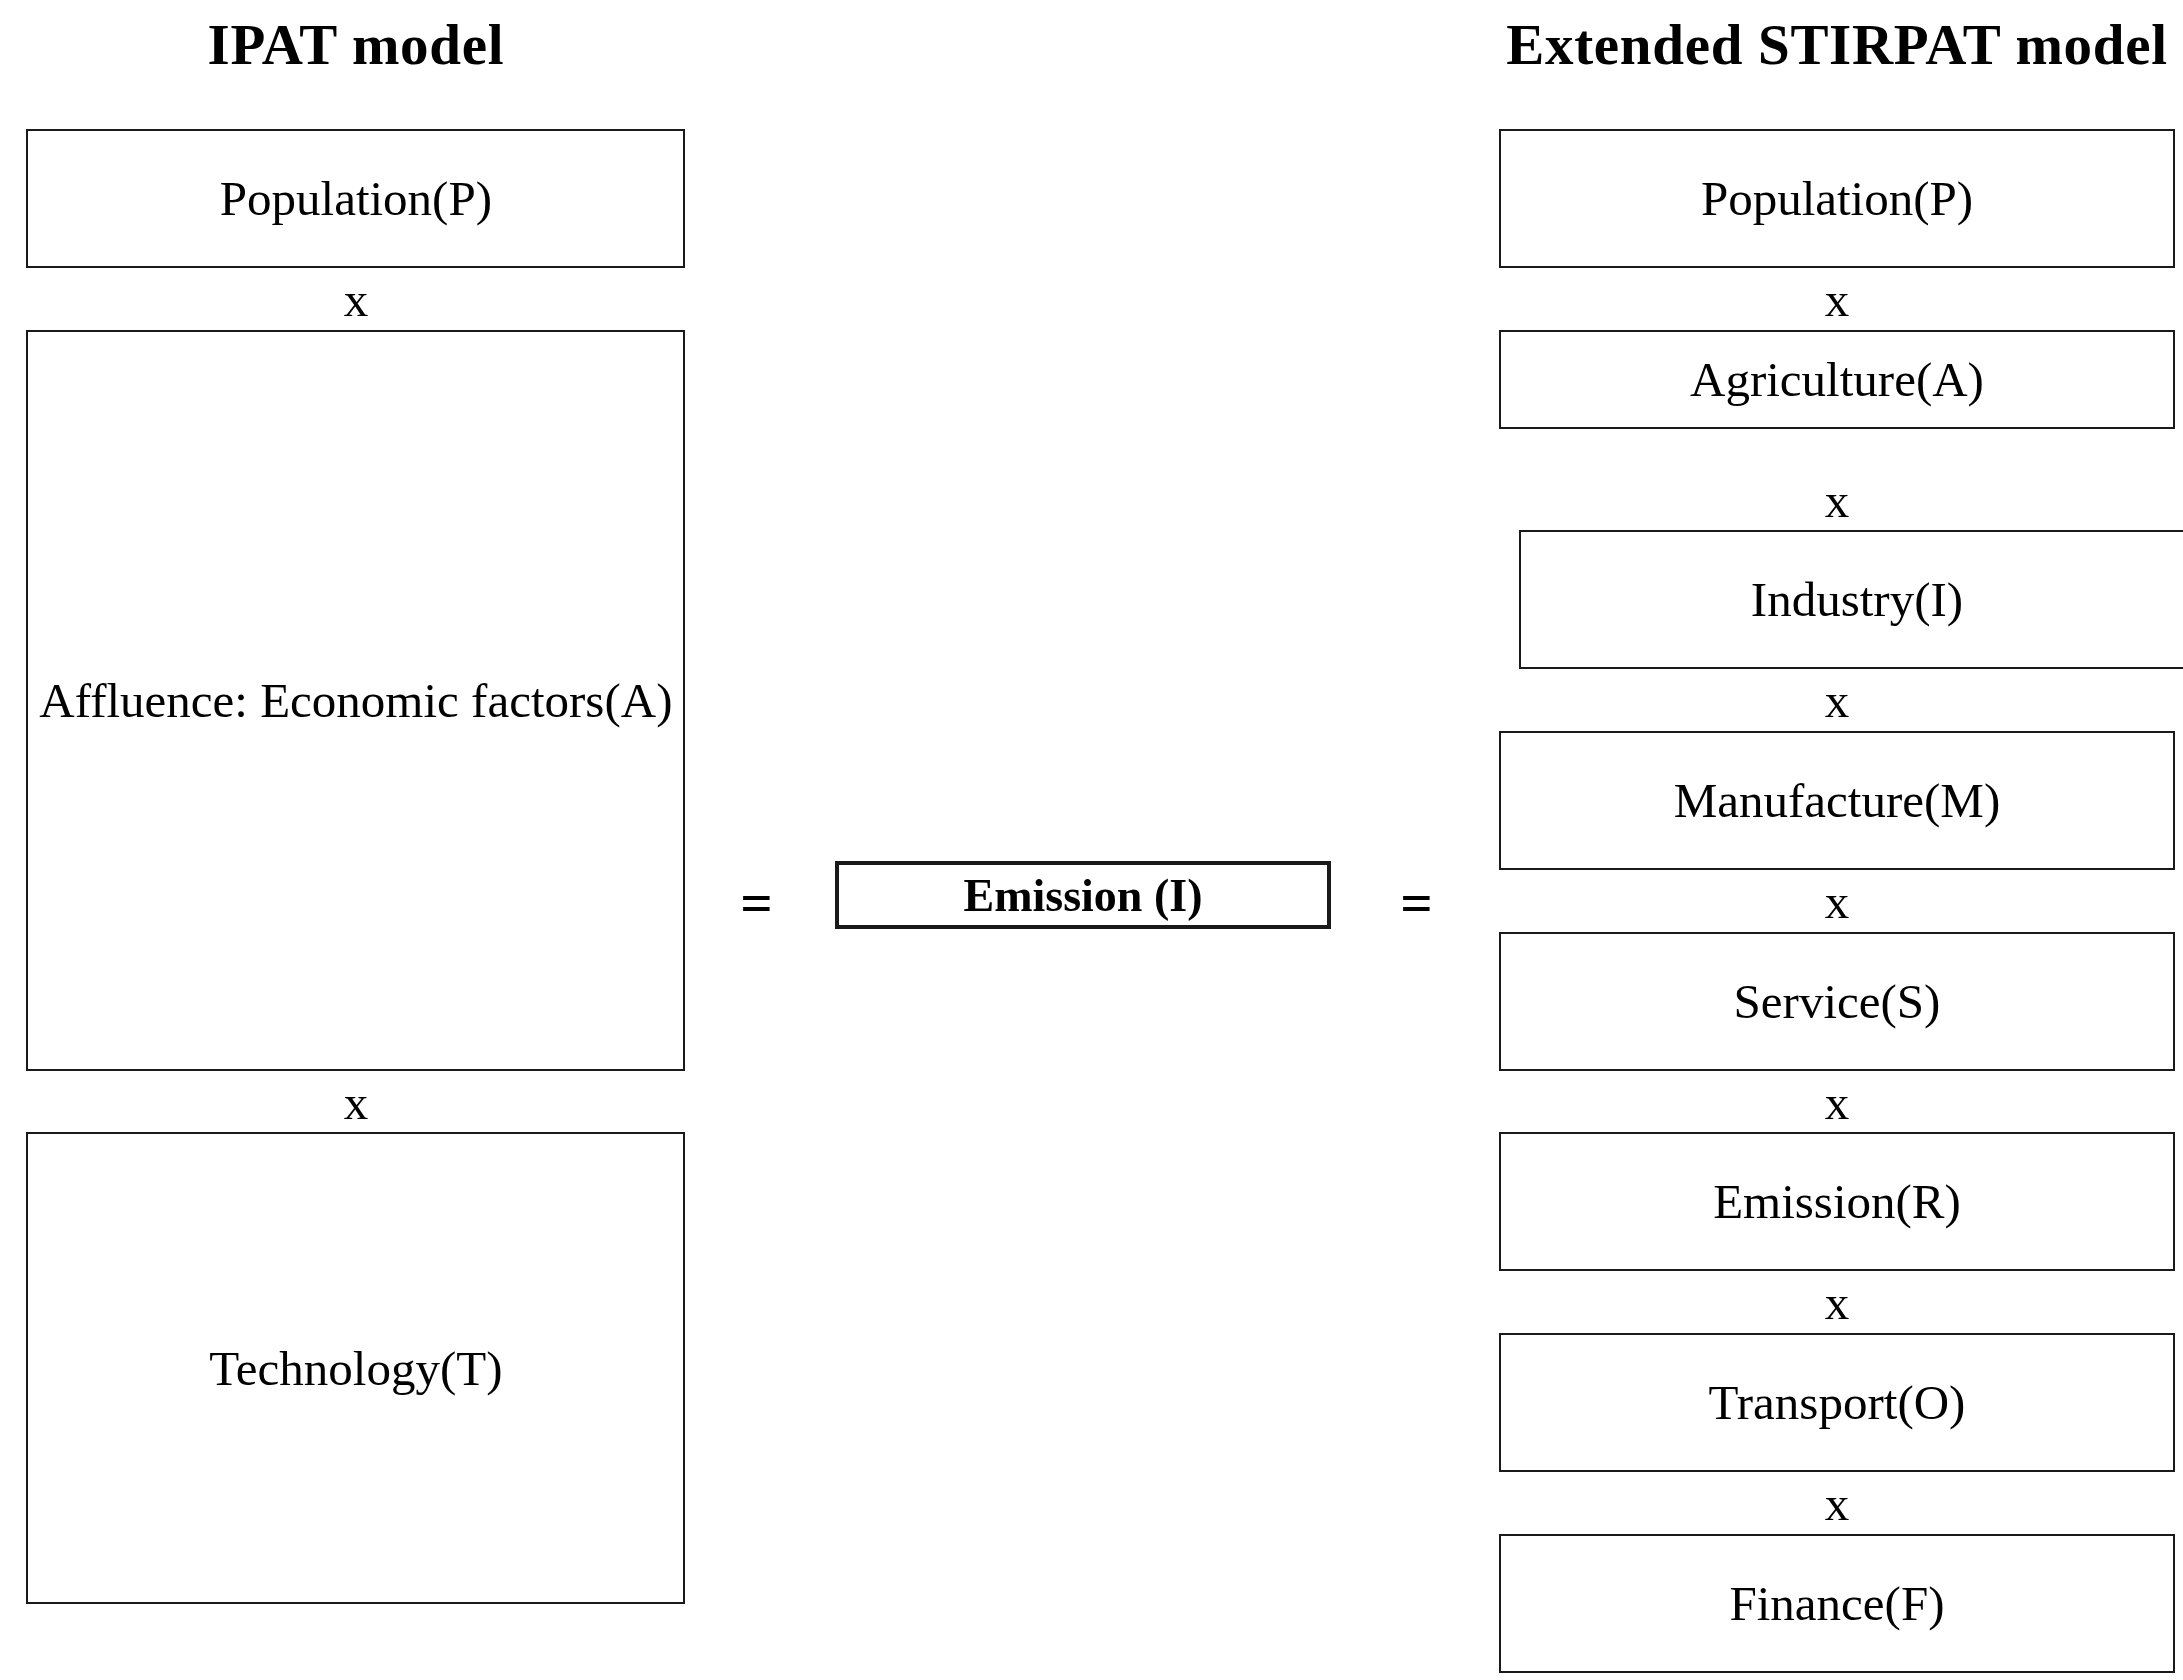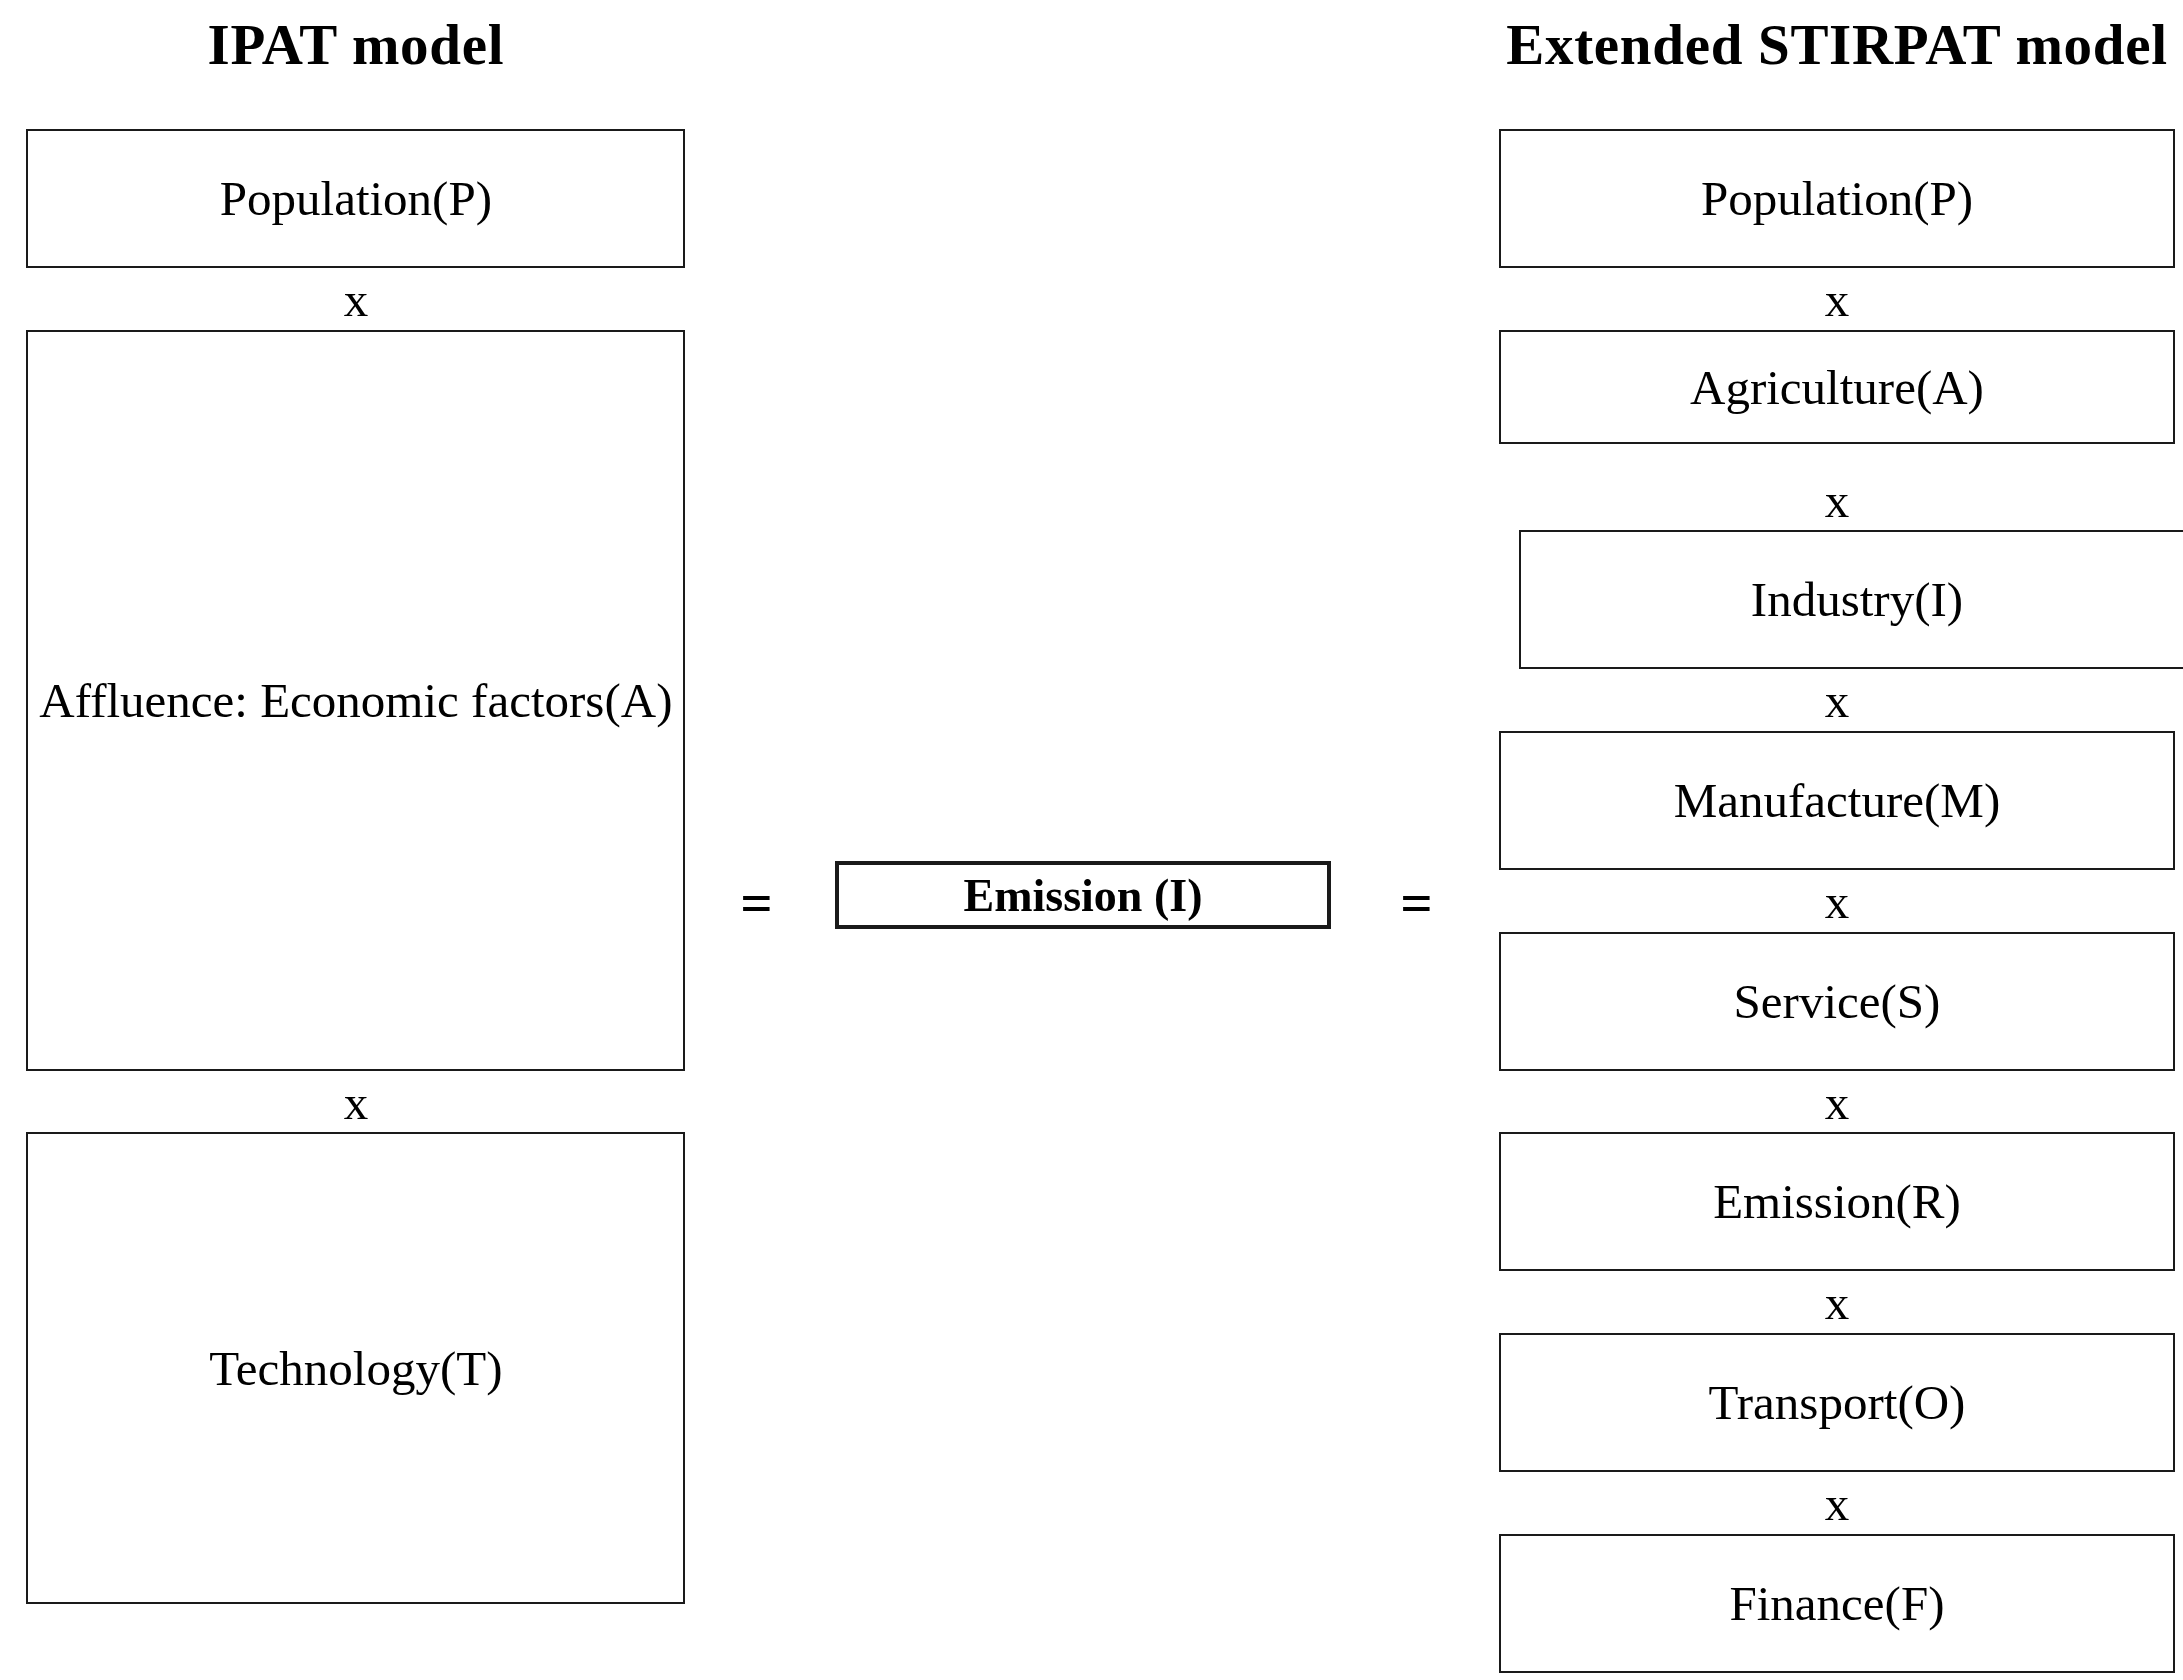--- a/index.html
+++ b/index.html
@@ -109,21 +109,21 @@
 
   <div class="eq" style="left:1376px; top:868px; width:81px; height:68px;">=</div>
 
   <div class="box" style="left:1499px; top:129px; width:676px; height:139px;">
     <div class="box-line">Population</div>
     <div class="box-line">(P)</div>
   </div>
 
   <div class="op" style="left:1499px; top:268px; width:676px; height:62px;">x</div>
 
-  <div class="box" style="left:1499px; top:330px; width:676px; height:114px;">
+  <div class="box" style="left:1499px; top:330px; width:676px; height:99px;">
     <div class="box-line">Agriculture</div>
     <div class="box-line">(A)</div>
   </div>
 
   <div class="op" style="left:1499px; top:469px; width:676px; height:62px;">x</div>
 
   <div class="box" style="left:1519px; top:530px; width:676px; height:139px;">
     <div class="box-line">Industry</div>
     <div class="box-line">(I)</div>
   </div>

